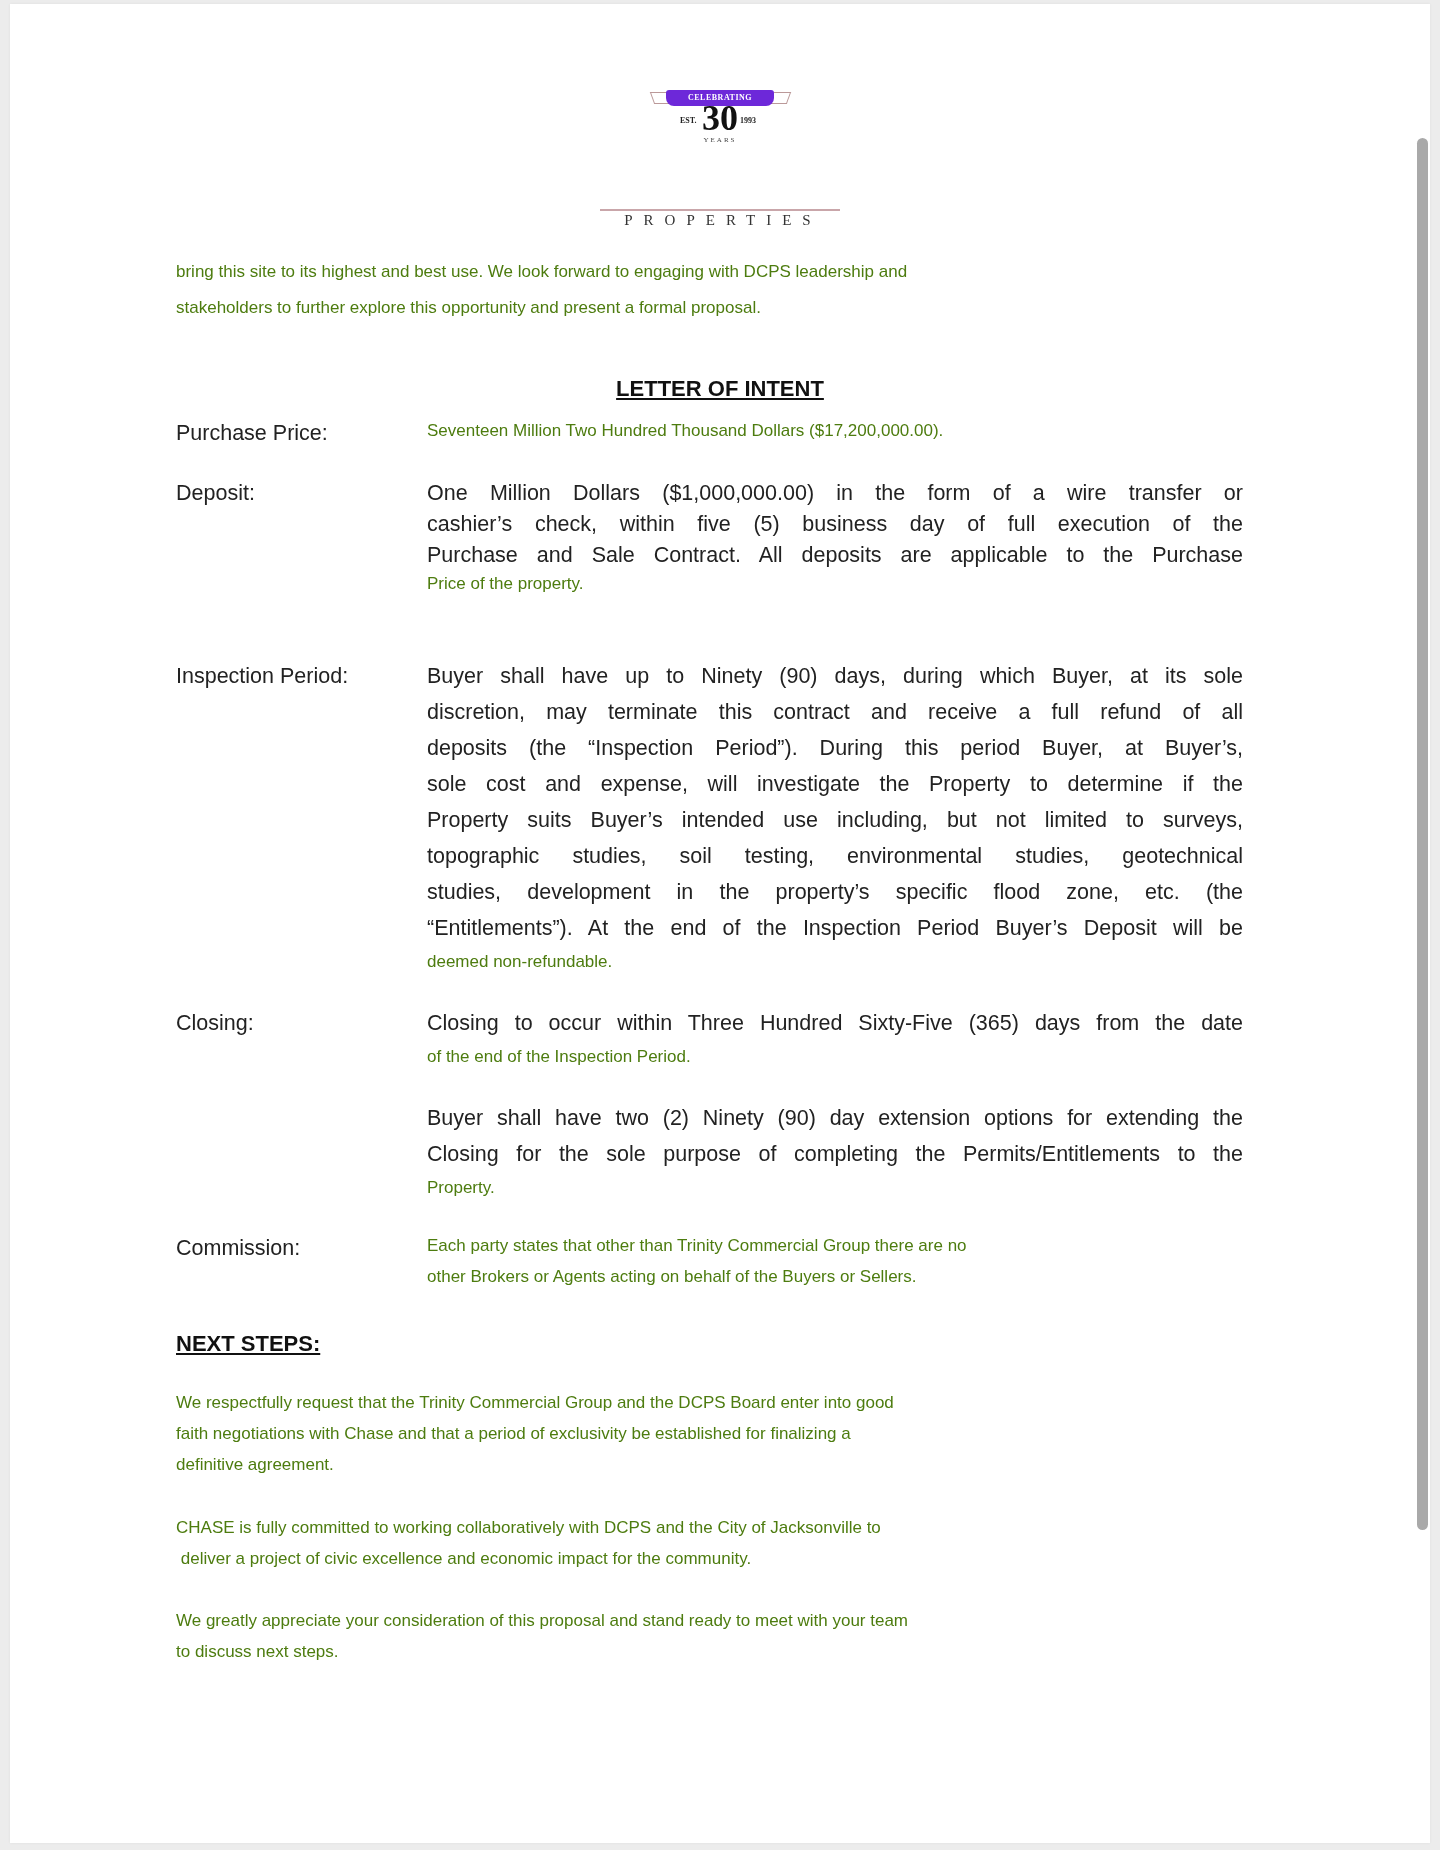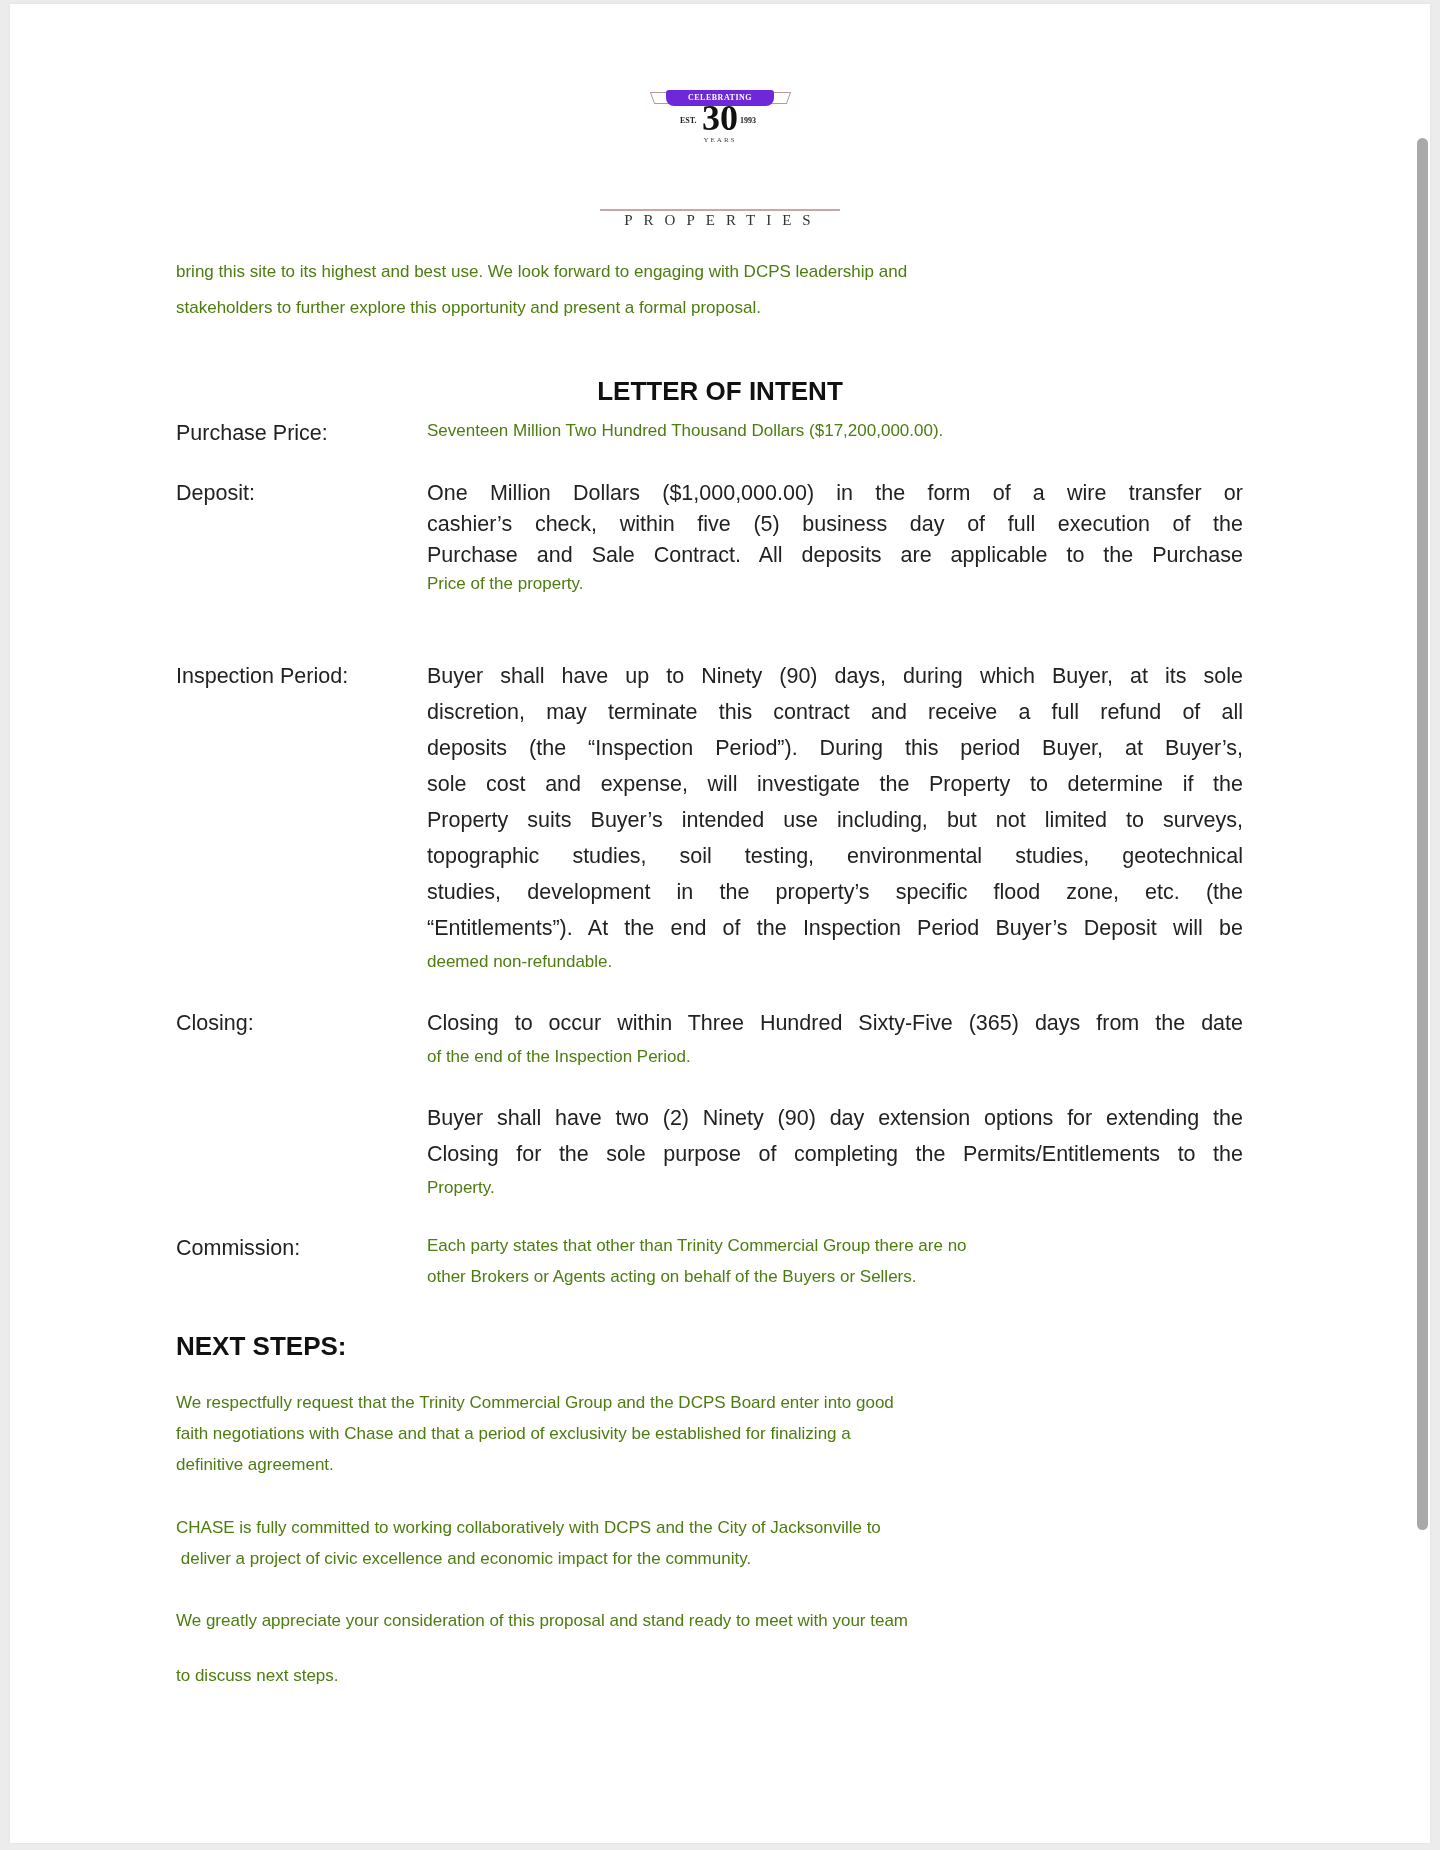--- a/index.html
+++ b/index.html
@@ -41,21 +41,21 @@
     text-shadow: 1px 0 0 #c9a0a6;
   }
   .rule { position: absolute; left: 10px; top: 123px; width: 240px; height: 2px; background: #c9a6aa; }
   .props {
     position: absolute; left: 8px; top: 126px; width: 250px;
     font-family: "Liberation Serif", serif; font-size: 15px; letter-spacing: 11px; color: #333;
   }
   .text { position: absolute; font-size: 17px; color: #4d7c0f; white-space: nowrap; }
   .justify-line { position: absolute; left: 427px; width: 816px; font-size: 21.5px; text-align: justify; text-align-last: justify; white-space: nowrap; }
   .label { position: absolute; left: 176px; font-size: 21.5px; }
-  .heading { position: absolute; font-size: 26px; font-weight: bold; color: #111; }
+  .heading { position: absolute; font-size: 22px; font-weight: bold; color: #111; text-decoration: underline; }
 </style>
 </head>
 <body>
 
 <div class="page"></div>
 <div class="scrollbar"></div>
 
 <div class="logo">
   <div class="banner-tail-l"></div>
   <div class="banner-tail-r"></div>
@@ -107,13 +107,13 @@
 <div class="heading" style="left:176px; top:1331px;">NEXT STEPS:</div>
 
 <div class="text" style="left:176px; top:1393px;">We respectfully request that the Trinity Commercial Group and the DCPS Board enter into good</div>
 <div class="text" style="left:176px; top:1424px;">faith negotiations with Chase and that a period of exclusivity be established for finalizing a</div>
 <div class="text" style="left:176px; top:1455px;">definitive agreement.</div>
 
 <div class="text" style="left:176px; top:1518px;">CHASE is fully committed to working collaboratively with DCPS and the City of Jacksonville to</div>
 <div class="text" style="left:176px; top:1549px; white-space:pre;"> deliver a project of civic excellence and economic impact for the community.</div>
 
 <div class="text" style="left:176px; top:1611px;">We greatly appreciate your consideration of this proposal and stand ready to meet with your team</div>
-<div class="text" style="left:176px; top:1642px;margin-top:24px;">to discuss next steps.</div>
+<div class="text" style="left:176px; top:1642px;">to discuss next steps.</div>
 
 </body></html>

